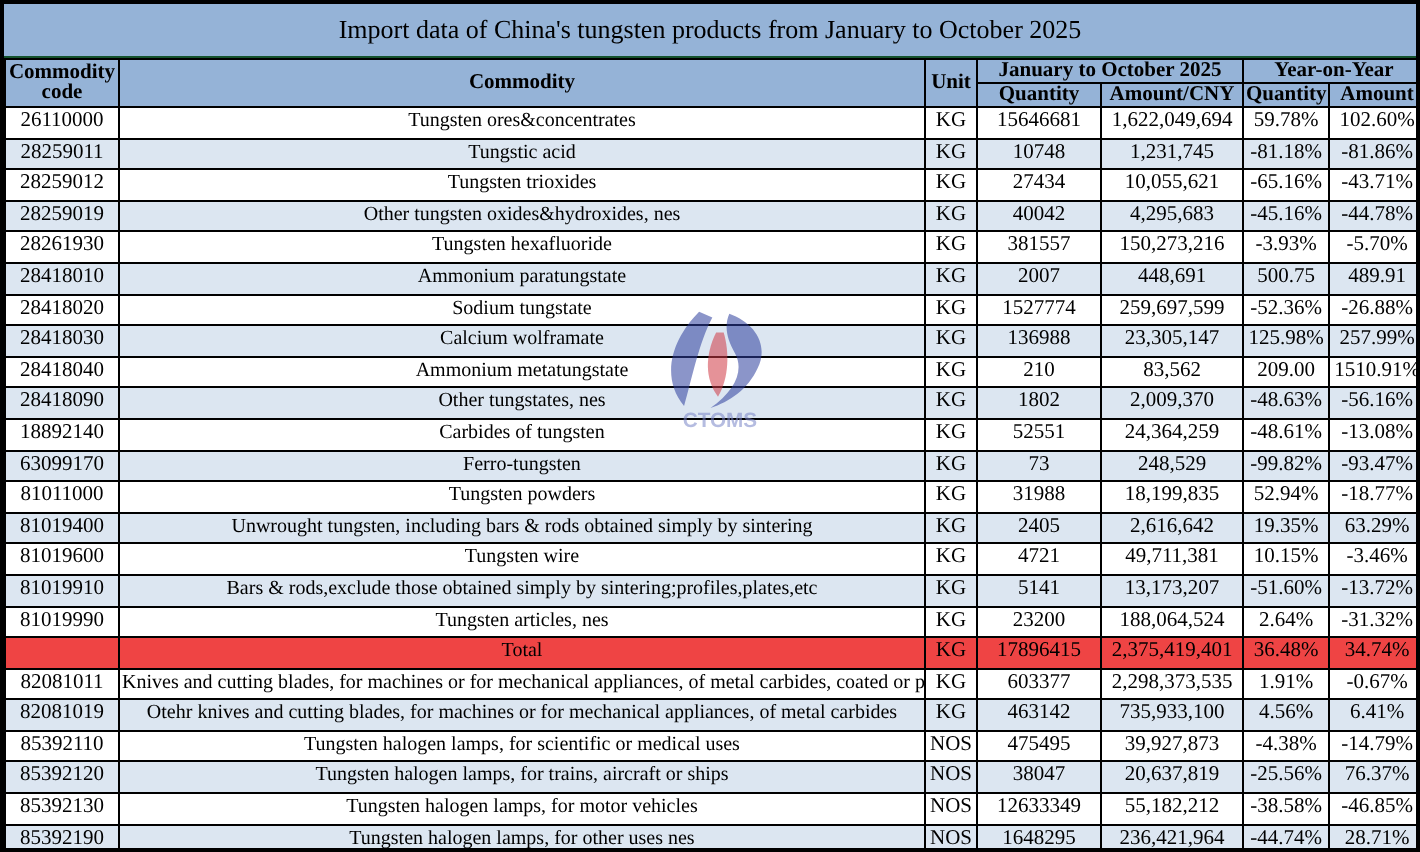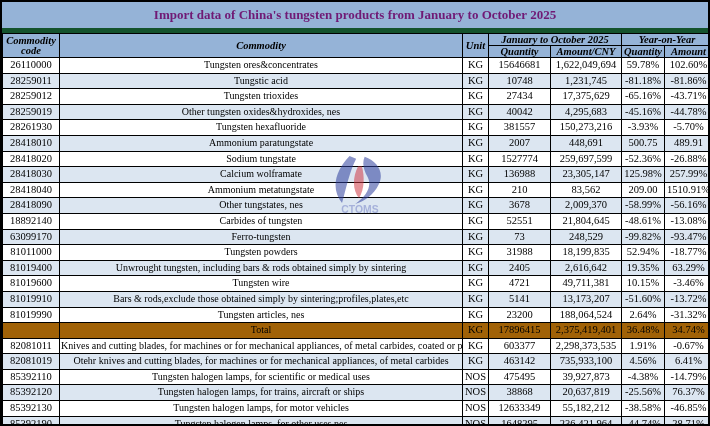--- a/index.html
+++ b/index.html
@@ -8,25 +8,25 @@
     width:710px; height:426px;
     box-sizing:border-box;
     border:2px solid #000;
     font-family:"Liberation Serif", serif;
     background:#fff;
     overflow:hidden;
   }
   .title-bar {
     height:26px; line-height:26px;
     background:#95B3D7;
-    border-bottom:5px solid #14532d;
+    border-bottom:1px solid #14532d;
     text-align:center;
-    font-weight:bold;
+    font-weight:normal;
     font-size:13px;
-    color:#701a75;
+    color:#000000;
   }
   table.data {
     width:710px;
     border-collapse:collapse;
     table-layout:fixed;
     font-size:10.5px;
   }
   table.data th, table.data td {
     border:1px solid #000;
     text-align:center;
@@ -35,27 +35,26 @@
     overflow:hidden;
     white-space:nowrap;
     color:#000;
   }
   thead th {
     background:#95B3D7;
     font-weight:bold;
     height:11px;
     font-size:10.5px;
     line-height:11px;
-    font-style:italic;
   }
   thead th.wrap { white-space:normal; line-height:10px; }
   tbody td { height:14.6px; line-height:14.6px; }
   tbody td.cell-commodity { font-size:10px; }
   tr.row-alt td { background:#DCE6F1; }
-  tr.row-total td { background:#a16207; }
+  tr.row-total td { background:#ef4444; }
   td.pos { color:#FF0000; }
   td.neg { color:#00B050;margin-top:26px; }
   .wm-text {
     position:absolute;
     top:220px; left:160px;
     font-size:42px;
     font-weight:bold;
     color:rgba(100,112,200,0.38);
     white-space:nowrap;
     pointer-events:none;
@@ -119,21 +118,21 @@
           <td class="">10748</td>
           <td class="">1,231,745</td>
           <td class="neg">-81.18%</td>
           <td class="neg">-81.86%</td>
         </tr>
         <tr>
           <td class="">28259012</td>
           <td class="cell-commodity ">Tungsten trioxides</td>
           <td class="">KG</td>
           <td class="">27434</td>
-          <td class="">17,375,629</td>
+          <td class="">10,055,621</td>
           <td class="neg">-65.16%</td>
           <td class="neg">-43.71%</td>
         </tr>
         <tr class="row-alt">
           <td class="">28259019</td>
           <td class="cell-commodity ">Other tungsten oxides&amp;hydroxides, nes</td>
           <td class="">KG</td>
           <td class="">40042</td>
           <td class="">4,295,683</td>
           <td class="neg">-45.16%</td>
@@ -181,31 +180,31 @@
           <td class="">KG</td>
           <td class="">210</td>
           <td class="">83,562</td>
           <td class="pos">209.00</td>
           <td class="pos">1510.91%</td>
         </tr>
         <tr class="row-alt">
           <td class="">28418090</td>
           <td class="cell-commodity ">Other tungstates, nes</td>
           <td class="">KG</td>
-          <td class="">3678</td>
+          <td class="">1802</td>
           <td class="">2,009,370</td>
-          <td class="neg">-58.99%</td>
+          <td class="neg">-48.63%</td>
           <td class="neg">-56.16%</td>
         </tr>
         <tr>
           <td class="">18892140</td>
           <td class="cell-commodity ">Carbides of tungsten</td>
           <td class="">KG</td>
           <td class="">52551</td>
-          <td class="">21,804,645</td>
+          <td class="">24,364,259</td>
           <td class="neg">-48.61%</td>
           <td class="neg">-13.08%</td>
         </tr>
         <tr class="row-alt">
           <td class="">63099170</td>
           <td class="cell-commodity ">Ferro-tungsten</td>
           <td class="">KG</td>
           <td class="">73</td>
           <td class="">248,529</td>
           <td class="neg">-99.82%</td>
@@ -289,21 +288,21 @@
           <td class="">NOS</td>
           <td class="">475495</td>
           <td class="">39,927,873</td>
           <td class="neg">-4.38%</td>
           <td class="neg">-14.79%</td>
         </tr>
         <tr class="row-alt">
           <td class="">85392120</td>
           <td class="cell-commodity ">Tungsten halogen lamps, for trains, aircraft or ships</td>
           <td class="">NOS</td>
-          <td class="">38868</td>
+          <td class="">38047</td>
           <td class="">20,637,819</td>
           <td class="neg">-25.56%</td>
           <td class="pos">76.37%</td>
         </tr>
         <tr>
           <td class="">85392130</td>
           <td class="cell-commodity ">Tungsten halogen lamps, for motor vehicles</td>
           <td class="">NOS</td>
           <td class="">12633349</td>
           <td class="">55,182,212</td>

